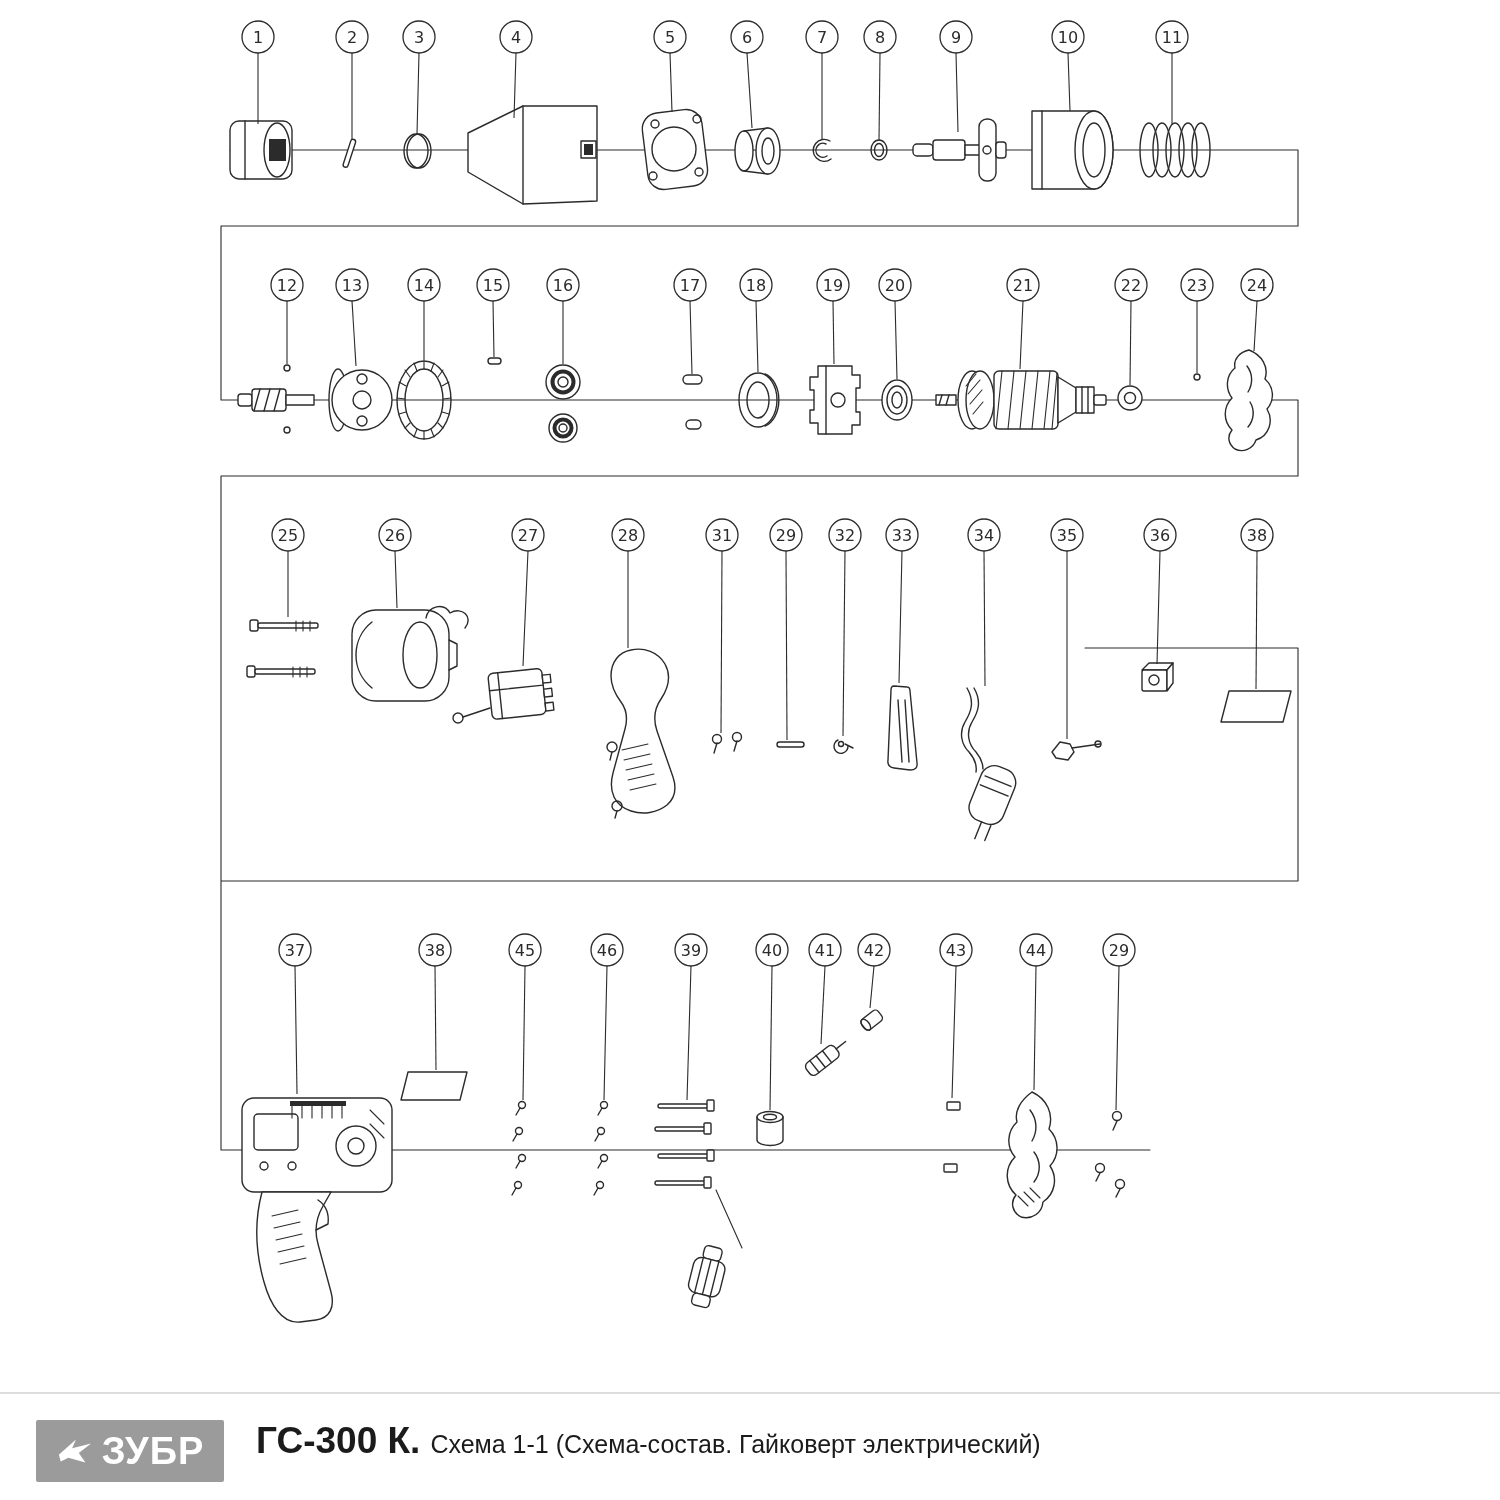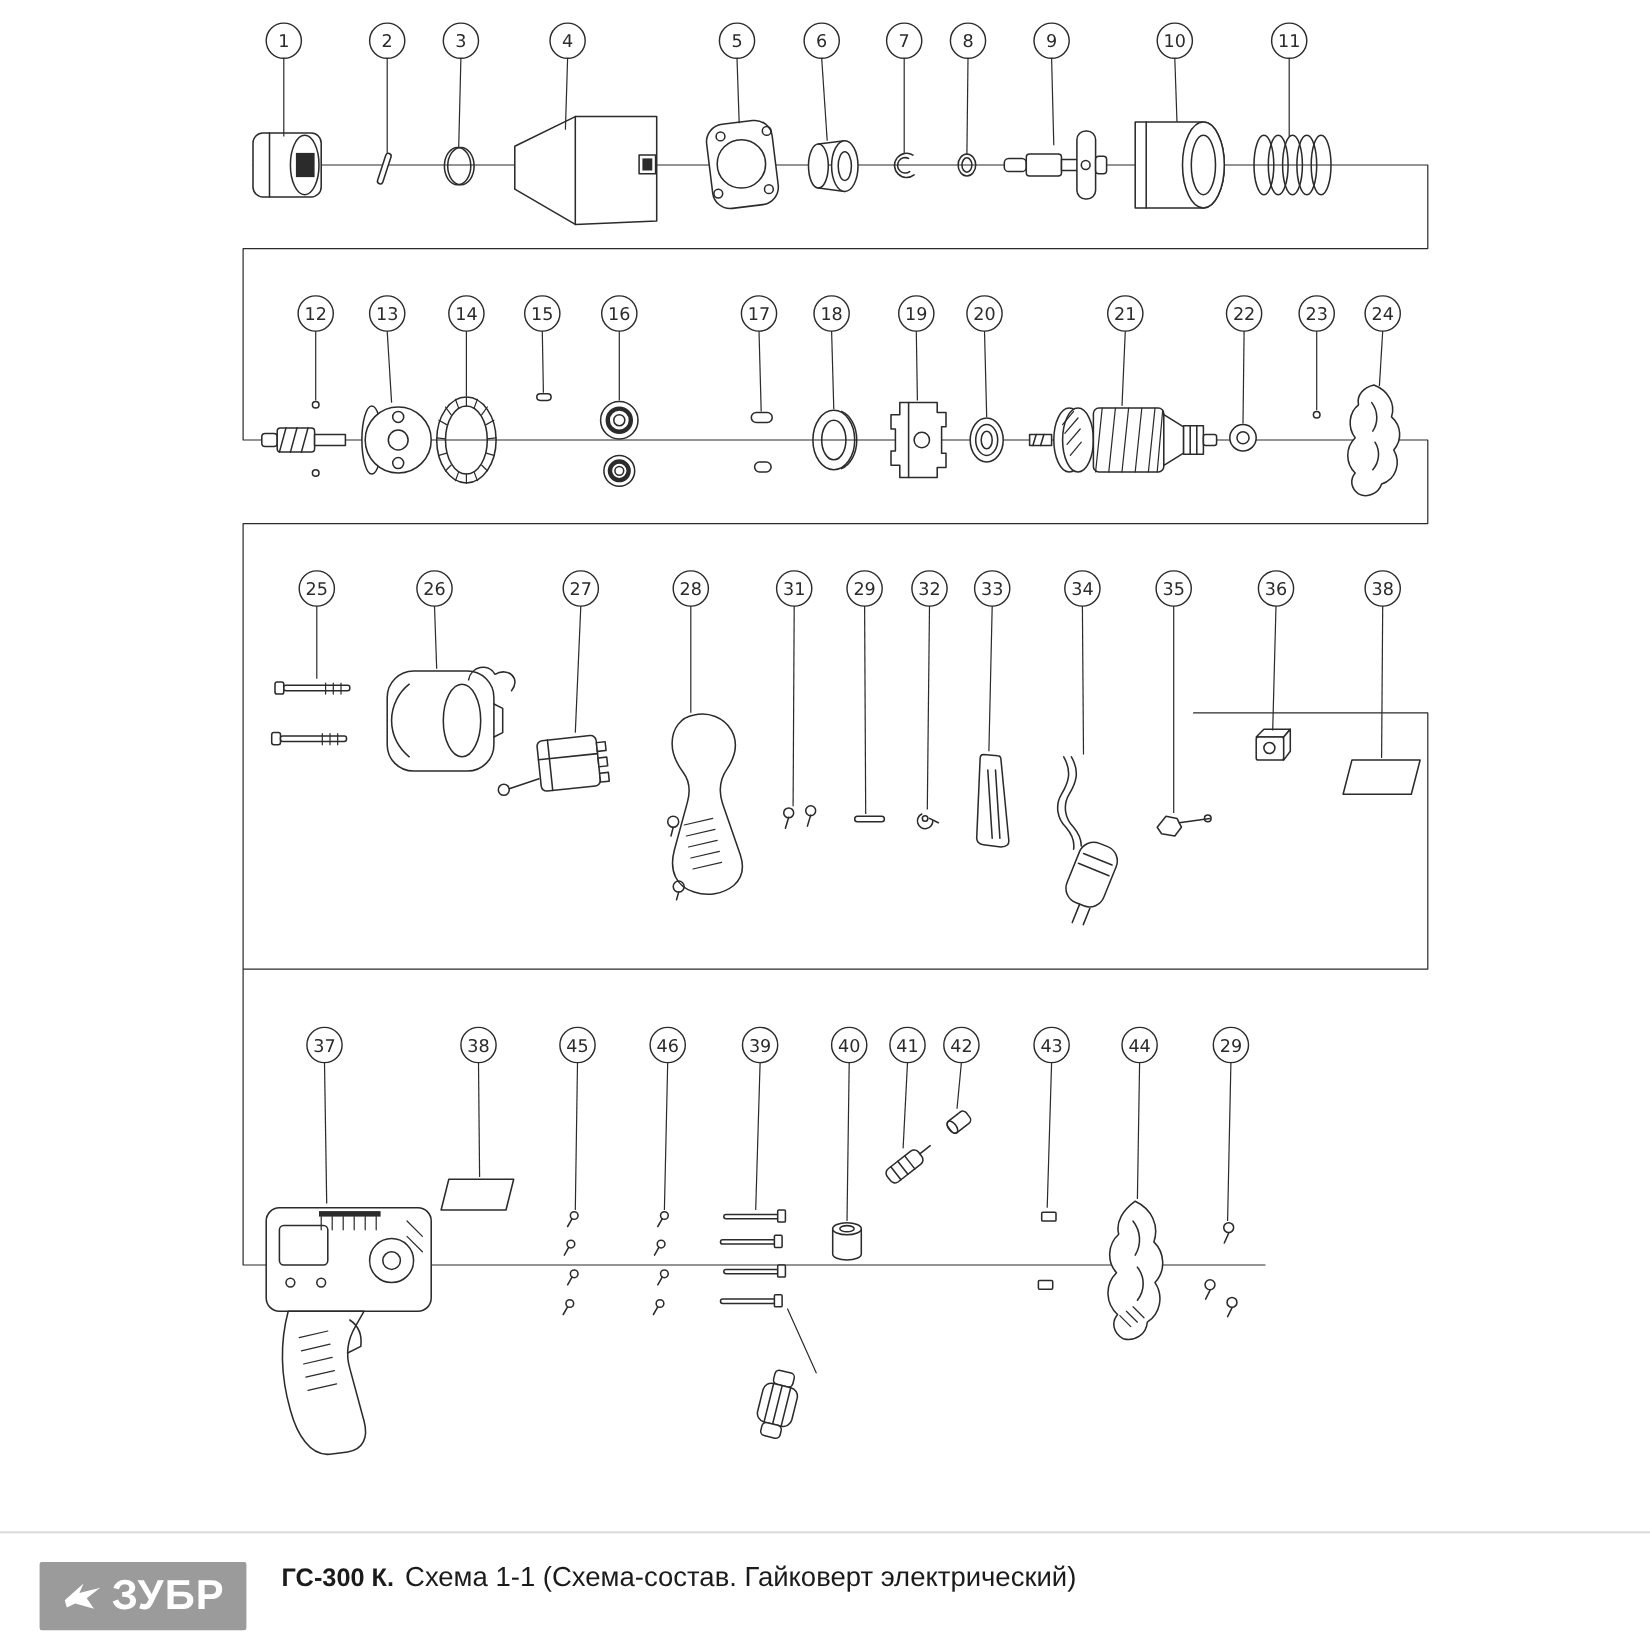--- a/index.html
+++ b/index.html
@@ -11,21 +11,21 @@
   .fw{fill:#ffffff;}
   .fd{fill:#2b2b2b;stroke:none;}
   .callout circle{fill:#ffffff;stroke:#2b2b2b;stroke-width:1.3;}
   .callout line{stroke:#2b2b2b;stroke-width:1.1;}
   .callout text{font:16px "DejaVu Sans",sans-serif;fill:#2b2b2b;text-anchor:middle;stroke:none;}
   .footer{position:absolute;top:1392px;left:0;width:1500px;border-top:2px solid #dcdcdc;}
   .footer-row{display:flex;align-items:flex-start;gap:32px;padding:26px 0 0 36px;}
   .logo{width:188px;height:62px;background:#9b9b9b;display:flex;align-items:center;justify-content:center;gap:8px;border-radius:2px;flex:0 0 auto;}
   .logo-text{color:#ffffff;font-weight:700;font-size:38px;letter-spacing:1px;line-height:1;}
   .caption{white-space:nowrap;color:#1b1b1b;}
-  .model{font-size:23px;font-weight:700;}
+  .model{font-size:37px;font-weight:700;}
   .desc{font-size:25px;font-weight:400;margin-left:10px;}
 </style>
 </head>
 <body>
 
 <svg width="1500" height="1392" viewBox="0 0 1500 1392">
 
   <g class="ln thin">
     <path d="M230,150 H1298 V226 H221 V400 H1298 V476 H221 V881 H1298 V648 H1085 M221,881 V1150 H1150"></path>
     <line x1="716" y1="1190" x2="742" y2="1248"></line>

